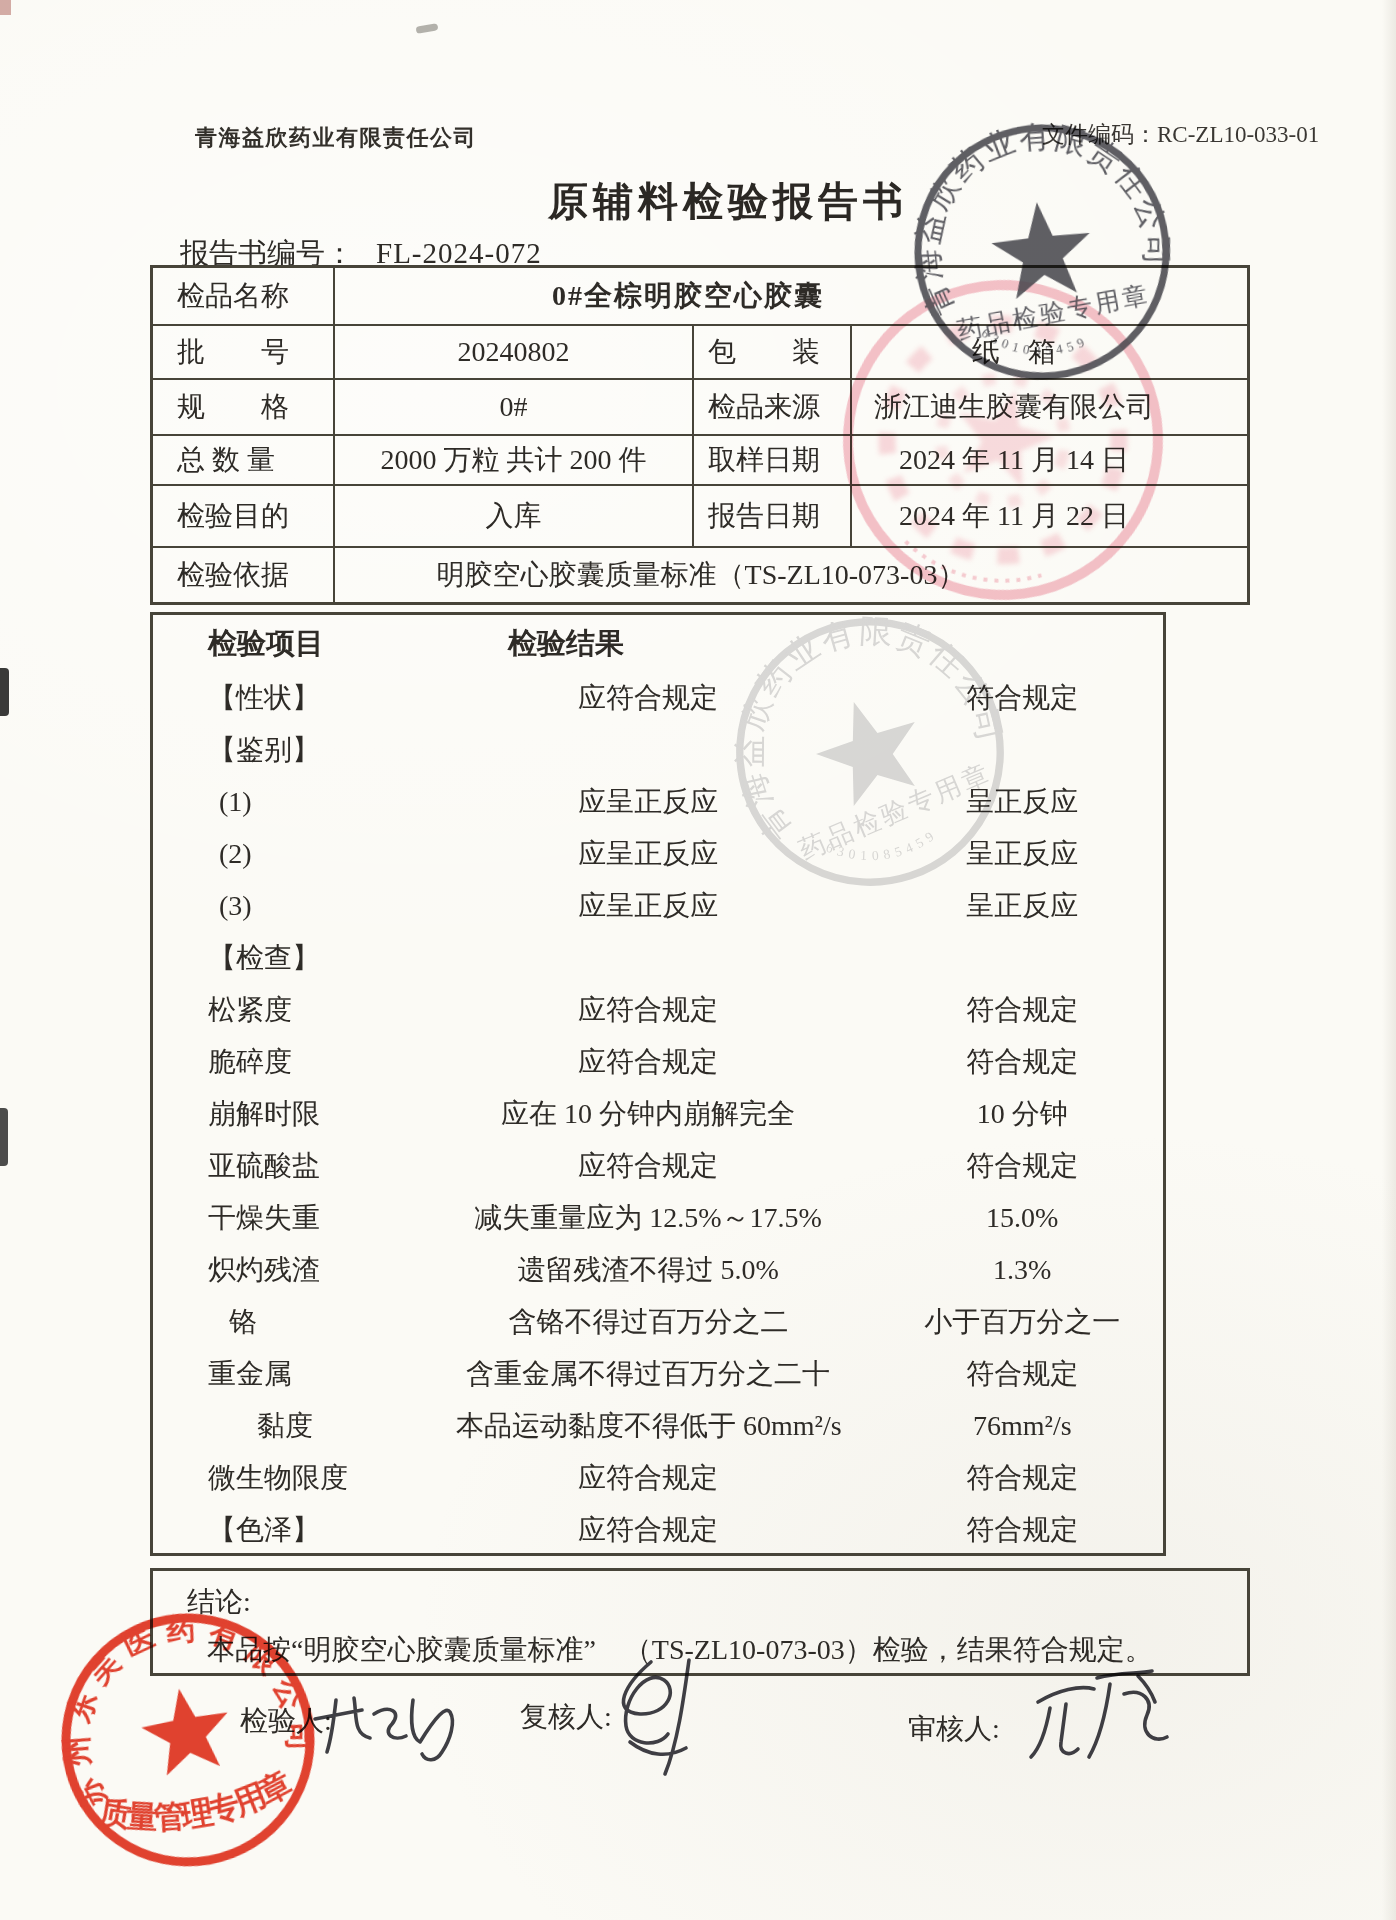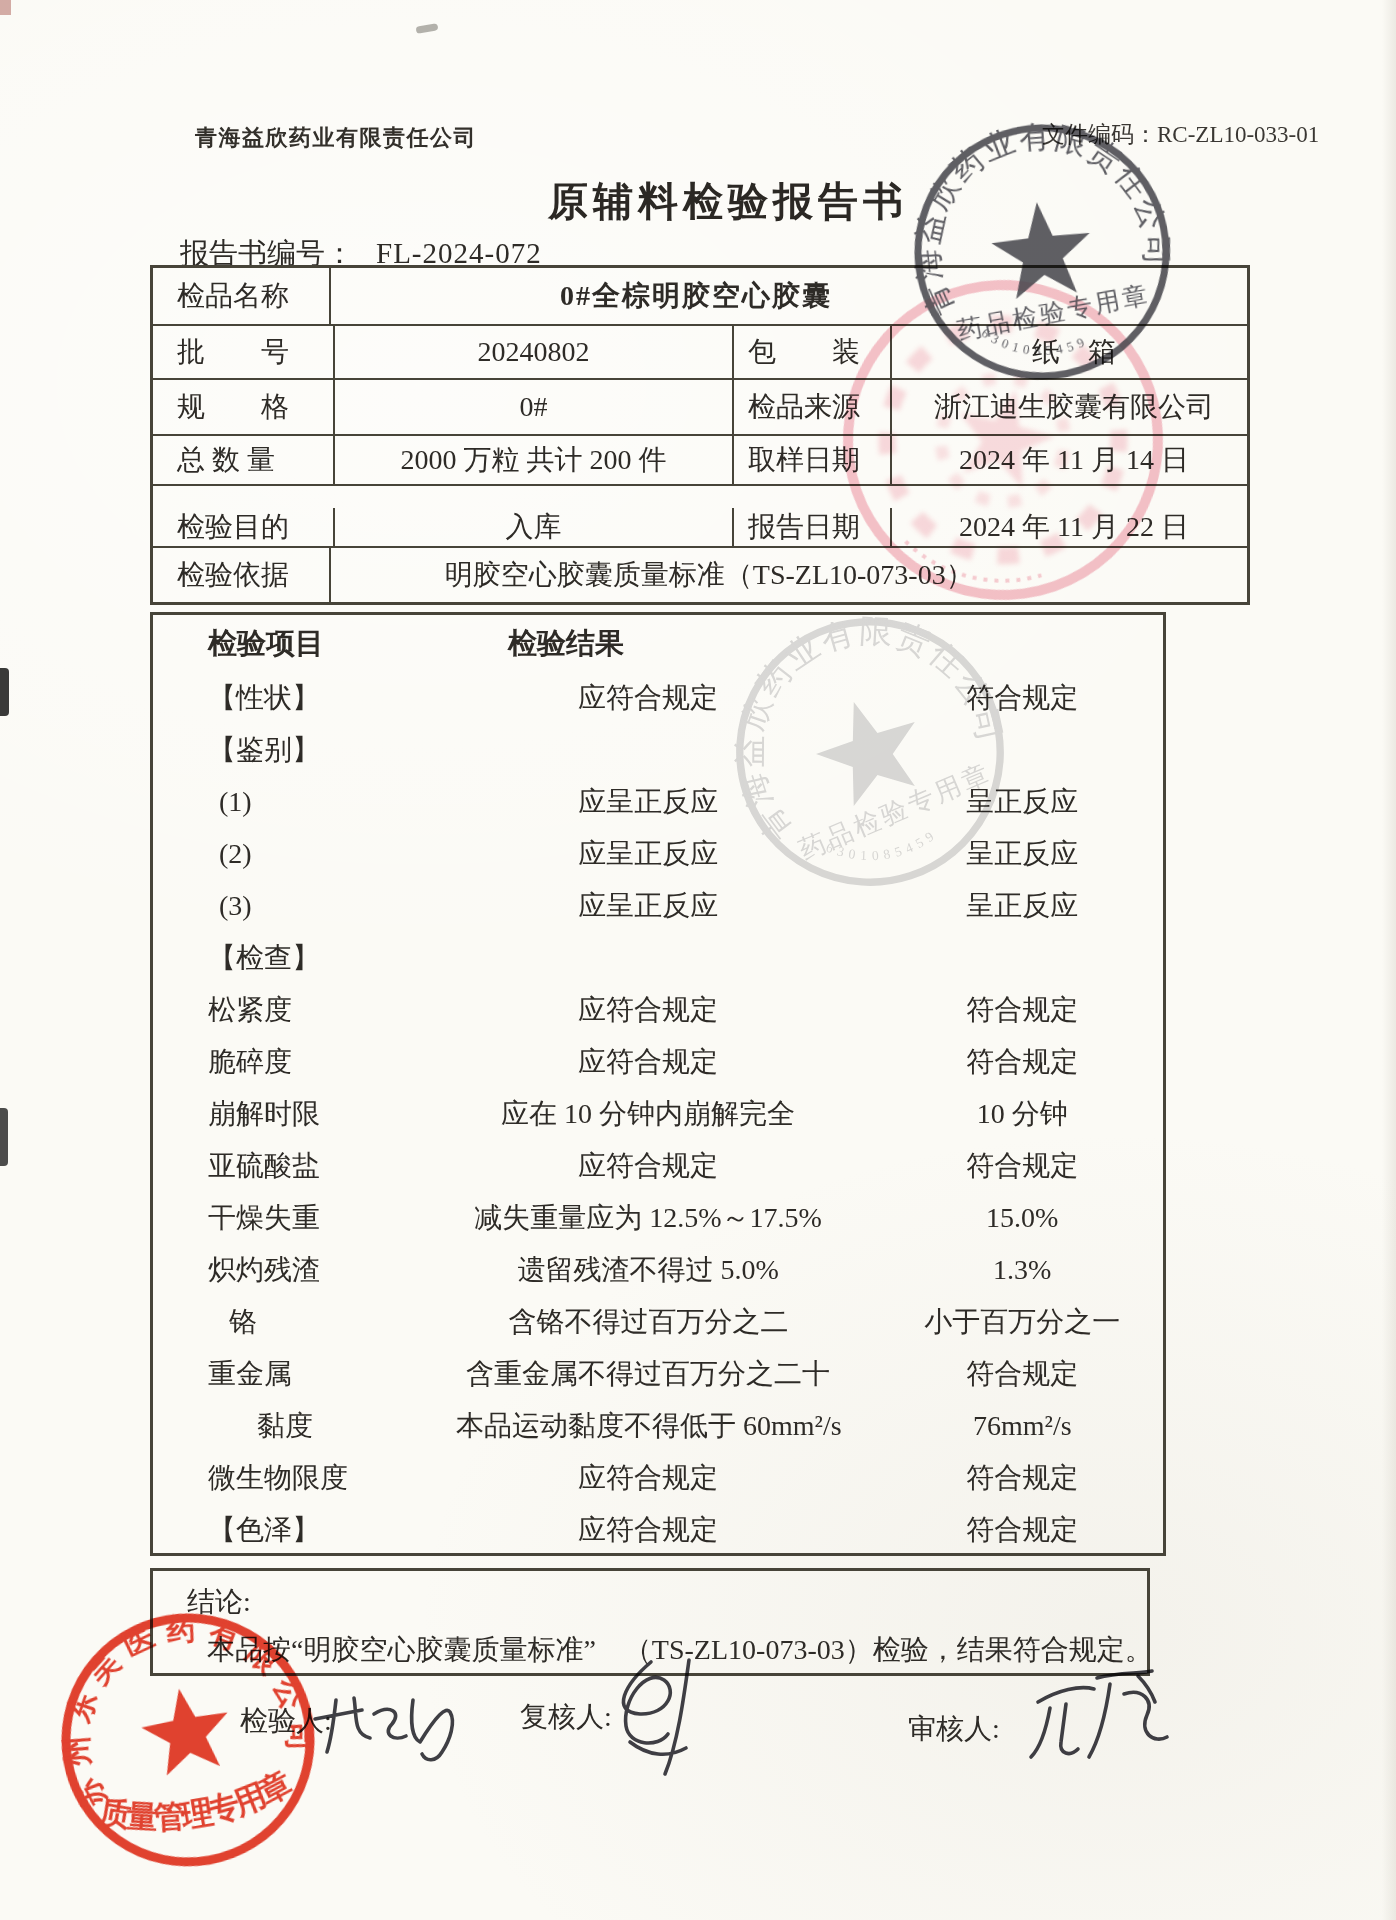--- a/index.html
+++ b/index.html
@@ -25,56 +25,56 @@
   .doc-code{left:1042px;top:119px;font-size:23px;color:#3a3733;}
   .doc-title{left:548px;top:174px;font-size:40px;letter-spacing:5px;color:#2b2824;font-weight:600;}
   .report-no-line{left:180px;top:228px;font-size:29px;margin-top:6px;}
   .report-no-line .val{margin-left:22px;letter-spacing:1px;}
 
   
   .info-table{
     position:absolute;left:150px;top:265px;width:1100px;
     border:3px solid #474439;box-sizing:border-box;
   }
-  .info-row{display:flex;box-sizing:border-box;border-top:2px solid #474439;gap:20px;}
+  .info-row{display:flex;box-sizing:border-box;border-top:2px solid #474439;}
   .info-row:first-child{border-top:none;}
   .info-row>div{box-sizing:border-box;display:flex;align-items:center;font-size:28px;}
   .c-label{width:182px;padding-left:24px;border-right:2px solid #474439;}
   .c-val{width:357px;justify-content:center;text-align:center;}
   .c-label2{width:160px;padding-left:14px;border-left:2px solid #474439;border-right:2px solid #474439;}
   .c-val2{width:324px;justify-content:center;text-align:center;}
   .row-wide .c-val{width:912px;justify-content:center;}
   .row-name .c-val{padding-right:250px;font-weight:600;letter-spacing:2px;padding-left:44px;}
   .row-basis .c-val{padding-right:180px;}
   .info-row:nth-child(1){height:56px;}
   .info-row:nth-child(2){height:54px;}
   .info-row:nth-child(3){height:56px;}
   .info-row:nth-child(4){height:50px;}
-  .info-row:nth-child(5){height:62px;align-items:flex-end;}
+  .info-row:nth-child(5){height:62px;}
   .info-row:nth-child(6){height:56px;}
 
   
   .insp-box{
     position:absolute;left:150px;top:612px;width:1016px;height:944px;
     border:3px solid #474439;box-sizing:border-box;
   }
   .insp-head{display:flex;height:57px;align-items:center;font-size:29px;font-weight:600;}
   .insp-row{display:flex;height:52px;align-items:center;font-size:28px;}
   .col-item{width:268px;padding-left:55px;box-sizing:border-box;}
   .col-spec{width:480px;text-align:center;}
   .col-result{width:290px;text-align:center;}
   .insp-row:nth-child(4) .col-item,
   .insp-row:nth-child(5) .col-item,
   .insp-row:nth-child(6) .col-item{padding-left:66px;}
   .insp-row:nth-child(14) .col-item{padding-left:76px;}
   .insp-row:nth-child(16) .col-item{padding-left:104px;}
 
   
   .conclusion-box{
-    position:absolute;left:150px;top:1568px;width:1000px;height:108px;
+    position:absolute;left:150px;top:1568px;width:1100px;height:108px;
     border:3px solid #474439;box-sizing:border-box;
   }
   .conclusion-label{position:absolute;left:34px;top:12px;font-size:28px;}
   .conclusion-text{position:absolute;left:54px;top:60px;font-size:28px;white-space:nowrap;}
 
   
   .sign-label{font-size:28px;color:#2e2b27;}
   .lbl-inspector{left:240px;top:1702px;}
   .lbl-reviewer{left:520px;top:1698px;}
   .lbl-auditor{left:908px;top:1694px;margin-top:16px;}

